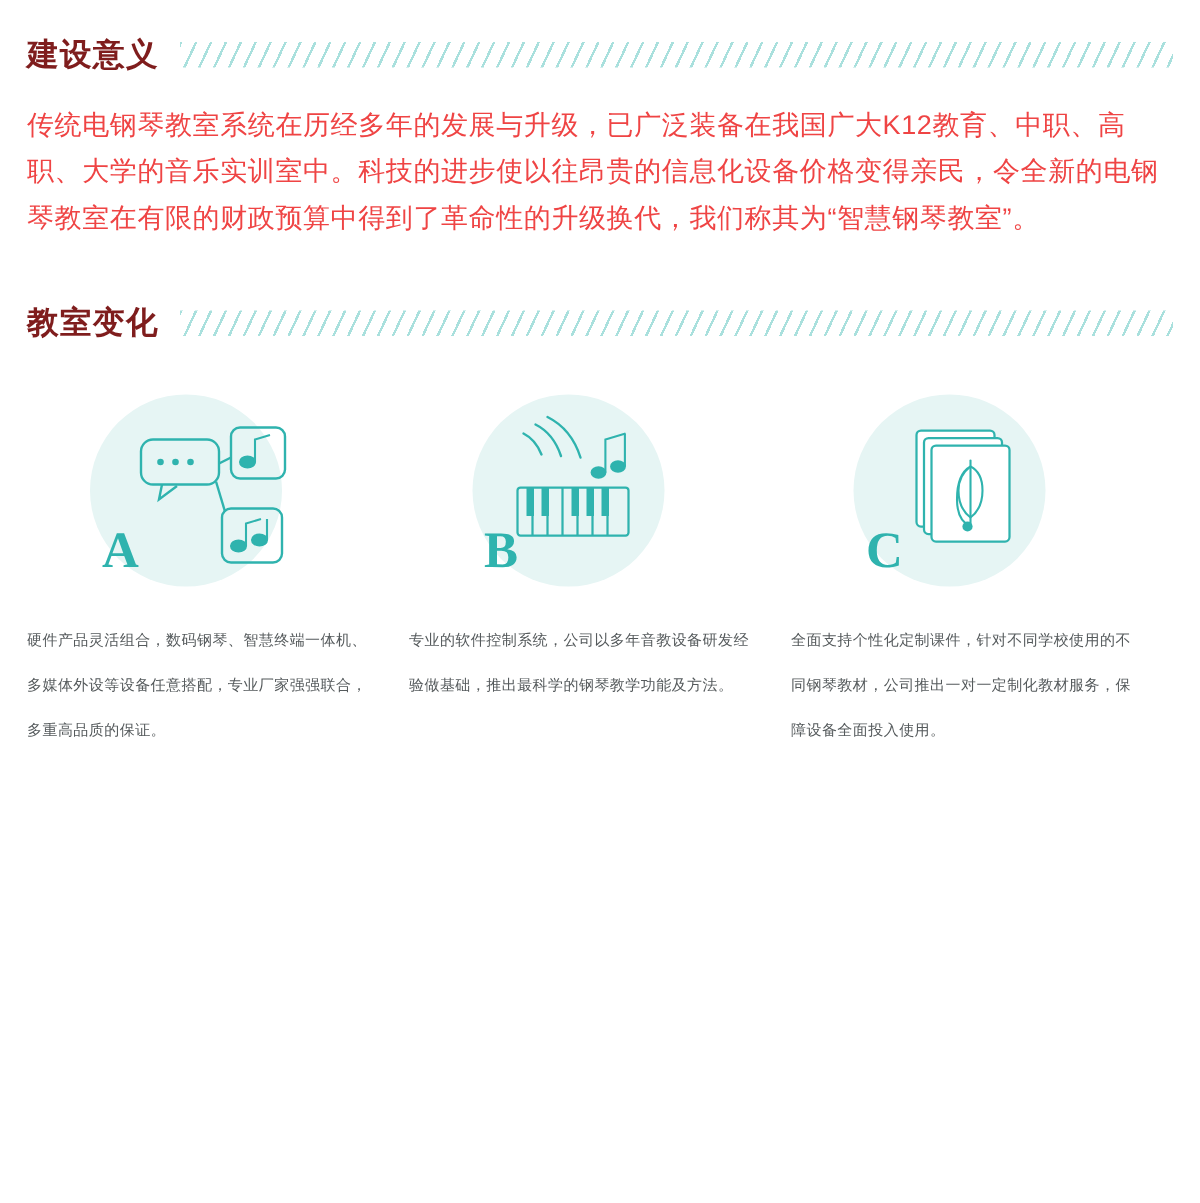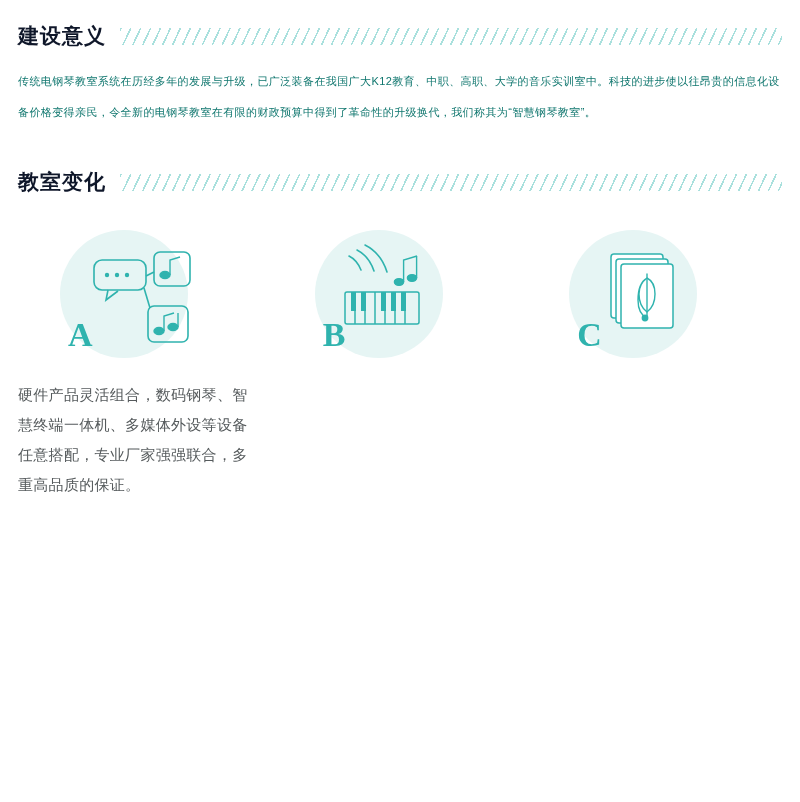--- a/index.html
+++ b/index.html
@@ -24,39 +24,39 @@
 
   
   .section-head {
     display: flex;
     align-items: center;
     gap: 14px;
   }
   .section-title {
     font-size: 21px;
     font-weight: bold;
-    color: #0f172a;
+    color: #7f1d1d;
     letter-spacing: 1px;
     white-space: nowrap;
   }
   .hatch {
     flex: 1;
     height: 17px;
     background-image: repeating-linear-gradient(
       115deg,
       #a9e0dd 0px, #a9e0dd 1.6px,
       rgba(255,255,255,0) 1.6px, rgba(255,255,255,0) 9px
     );
   }
 
   
   .para {
-    font-size: 11px;
+    font-size: 18px;
     line-height: 31px;
-    color: #0f766e;
+    color: #ef4444;
     letter-spacing: 0.4px;
   }
   .s1 { margin-top: 22px; }
   .s1-body { margin-top: 16px; }
 
   .s2 { margin-top: 40px; justify-content: space-between; }
   .s2-body { margin-top: 16px; }
   .s2-body .para + .para { margin-top: 20px; }
 
   .s3 { margin-top: 50px; }
@@ -95,21 +95,21 @@
     left: 50px;
     top: 86px;
     font-size: 34px;
     font-weight: bold;
     color: #2fb3ae;
     font-family: "Liberation Serif", serif;
     letter-spacing: 1px;
   }
   .feature-text {
     margin-top: 10px;
-    font-size: 15px;
+    font-size: 10px;
     line-height: 30px;
     color: #555a5c;
     letter-spacing: 0.3px;
   }
 </style>
 </head>
 <body>
 
 <div class="page">
 
@@ -187,35 +187,37 @@
           </g>
           <g fill="#2fb3ae" stroke="#2fb3ae" stroke-width="1.4">
             <ellipse cx="106" cy="52" rx="4.6" ry="3.4"></ellipse>
             <path d="M110.6 52 L110.6 30 L124 26" fill="none"></path>
             <ellipse cx="119" cy="48" rx="4.6" ry="3.4"></ellipse>
             <path d="M123.6 48 L123.6 26" fill="none"></path>
           </g>
         </svg>
         <div class="badge-letter">B</div>
       </div>
+      <div class="feature-text">专业的软件控制系统，公司以多年音教设备研发经验做基础，推出最科学的钢琴教学功能及方法。</div>
     </div>
 
     <div class="feature">
       <div class="feature-art">
         <div class="blob"></div>
         <svg class="art-svg" width="200" height="140" viewBox="0 0 200 140">
           <g fill="#ffffff" stroke="#2fb3ae" stroke-width="1.5">
             <rect x="64" y="24" width="52" height="64" rx="3"></rect>
             <rect x="69" y="29" width="52" height="64" rx="3"></rect>
             <rect x="74" y="34" width="52" height="64" rx="3"></rect>
           </g>
           <g fill="none" stroke="#2fb3ae" stroke-width="1.4" stroke-linecap="round">
             <path d="M100 48 q-8 6 -8 16 q0 12 8 18 q8 -6 8 -18 q0 -12 -8 -16 q-9 5 -9 22 q0 14 9 18"></path>
             <line x1="100" y1="44" x2="100" y2="88"></line>
           </g>
           <circle cx="98" cy="88" r="3.4" fill="#2fb3ae"></circle>
         </svg>
         <div class="badge-letter">C</div>
       </div>
+      <div class="feature-text">全面支持个性化定制课件，针对不同学校使用的不同钢琴教材，公司推出一对一定制化教材服务，保障设备全面投入使用。</div>
     </div>
 
   </div>
 </div>
 
 </body></html>

